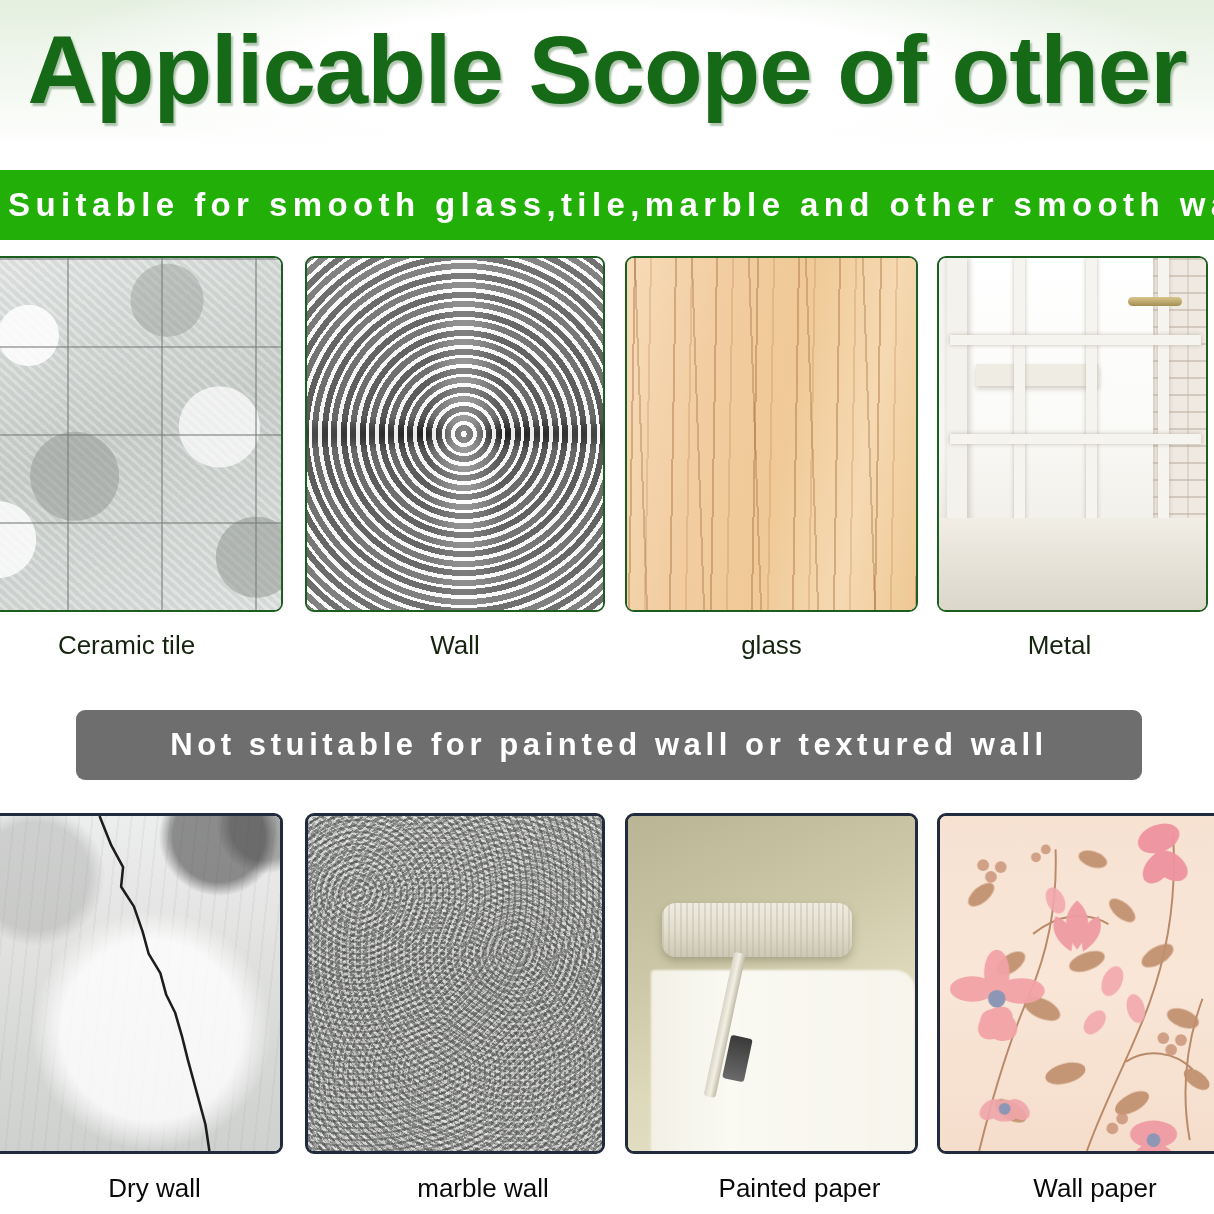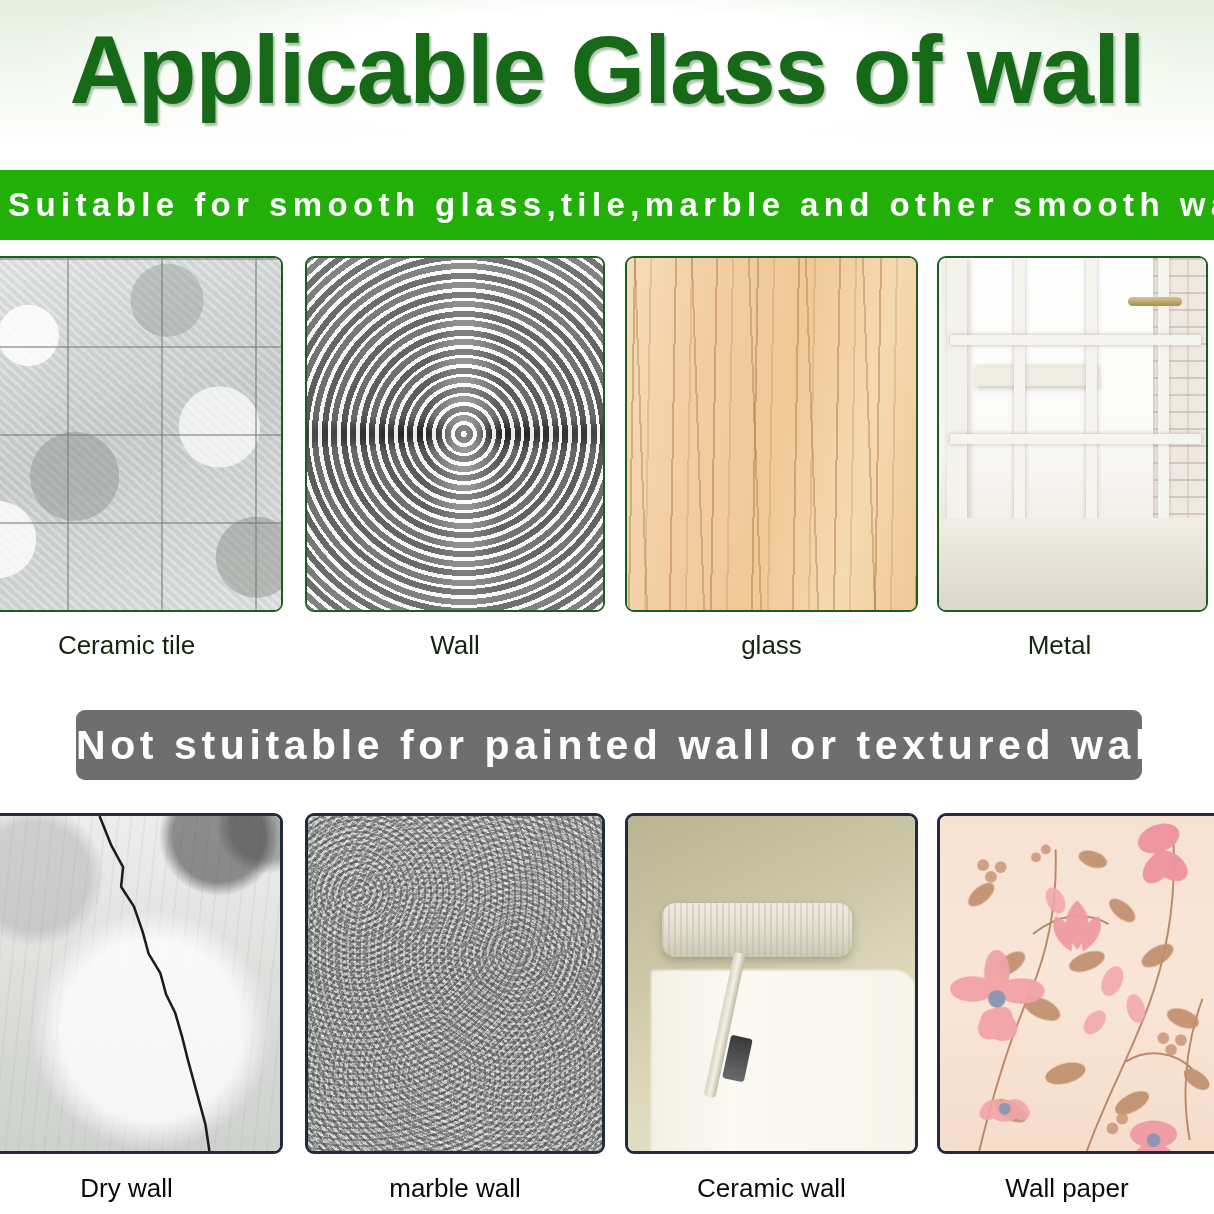--- a/index.html
+++ b/index.html
@@ -92,21 +92,21 @@
   .tile-label {
     position: absolute;
     left: 0;
     width: 100%;
     text-align: center;
     font-family: "Liberation Sans", sans-serif;
     font-size: 26px;
     white-space: nowrap;
   }
   #row-suitable .tile-label { top: 374px; color: #16240f; }
-  #row-not-suitable .tile-label { top: 360px; color: #0a0a0a; }
+  #row-not-suitable .tile-label { top: 360px; color: #0a0a0a; margin-left: 28px; }
 
   
   .tex { position:absolute; inset:0; }
 
   
   .tex-ceramic {
     background-color: #d9dcda;
     background-image:
       repeating-linear-gradient(to right, rgba(120,125,122,0.55) 0 2px, rgba(0,0,0,0) 2px 94px),
       repeating-linear-gradient(to bottom, rgba(120,125,122,0.55) 0 2px, rgba(0,0,0,0) 2px 88px),
@@ -243,21 +243,21 @@
 
   
   .tex-wallpaper {
     background: linear-gradient(to bottom, #f7e2d2 0%, #f9e6d7 50%, #f5ddcb 100%);
   }
 </style>
 </head>
 <body>
 
 <div id="title-band">
-  <div id="page-title">Applicable Glass of wall</div>
+  <div id="page-title">Applicable Scope of other</div>
 </div>
 
 <div id="green-banner">
   <div id="green-banner-text">Suitable for smooth glass,tile,marble and other smooth wall</div>
 </div>
 
 <div id="row-suitable" class="tile-row">
 
   <div class="tile-cell" style="left:-29px; width:312px;">
     <div class="tile-img" style="width:312px;">
@@ -298,21 +298,21 @@
     </div>
     <div class="tile-label" style="width:245px;">Metal</div>
   </div>
 
 </div>
 
 <div id="gray-banner-wrap" style="position:absolute; left:0; top:704px; width:1214px; height:85px;">
   <div style="position:absolute; left:76px; top:6px; width:1066px; height:70px; background:#6e6e6e; border-radius:9px;">
     <div style="position:absolute; left:0; top:0; width:100%; height:70px; line-height:70px; text-align:center;
                 font-family:'Liberation Sans Narrow','Liberation Sans',sans-serif; font-weight:bold;
-                font-size:41px; letter-spacing:4.6px; color:#ffffff; white-space:nowrap;">Not stuitable for painted wall or textured wall</div>
+                font-size:31px; letter-spacing:4.6px; color:#ffffff; white-space:nowrap;">Not stuitable for painted wall or textured wall</div>
   </div>
 </div>
 
 <div id="row-not-suitable" class="tile-row">
 
   <div class="tile-cell" style="left:-29px; width:312px;">
     <div class="tile-img" style="width:312px;">
       <div class="tex tex-drywall"></div>
       <svg class="crack" viewBox="0 0 312 341" preserveAspectRatio="none">
         <path d="M128 0 L140 30 L152 52 L150 72 L163 92 L172 118 L178 140 L190 160 L196 182 L205 200 L212 224 L218 248 L224 270 L230 292 L236 314 L240 341" stroke="#1d1d1d" stroke-width="2.6" fill="none" stroke-linejoin="round"></path>
@@ -330,21 +330,21 @@
 
   <div class="tile-cell" style="left:625px; width:293px;">
     <div class="tile-img" style="width:293px;">
       <div class="tex tex-painted">
         <div class="paint-white-patch"></div>
         <div class="paint-roller"></div>
         <div class="paint-handle"></div>
         <div class="paint-handle-grip"></div>
       </div>
     </div>
-    <div class="tile-label">Ceramic wall</div>
+    <div class="tile-label">Painted paper</div>
   </div>
 
   <div class="tile-cell" style="left:937px; width:277px;">
     <div class="tile-img" style="width:290px;">
       <div class="tex tex-wallpaper">
         <svg viewBox="0 0 290 341" preserveAspectRatio="none" style="position:absolute;inset:0;width:100%;height:100%;">
           <g stroke="#b98a6a" stroke-width="2" fill="none">
             <path d="M40 341 C55 280 70 230 92 180 C110 138 120 92 118 34"></path>
             <path d="M150 341 C168 290 196 240 214 190 C232 140 242 86 238 20"></path>
             <path d="M255 330 C246 280 252 230 268 186"></path>

